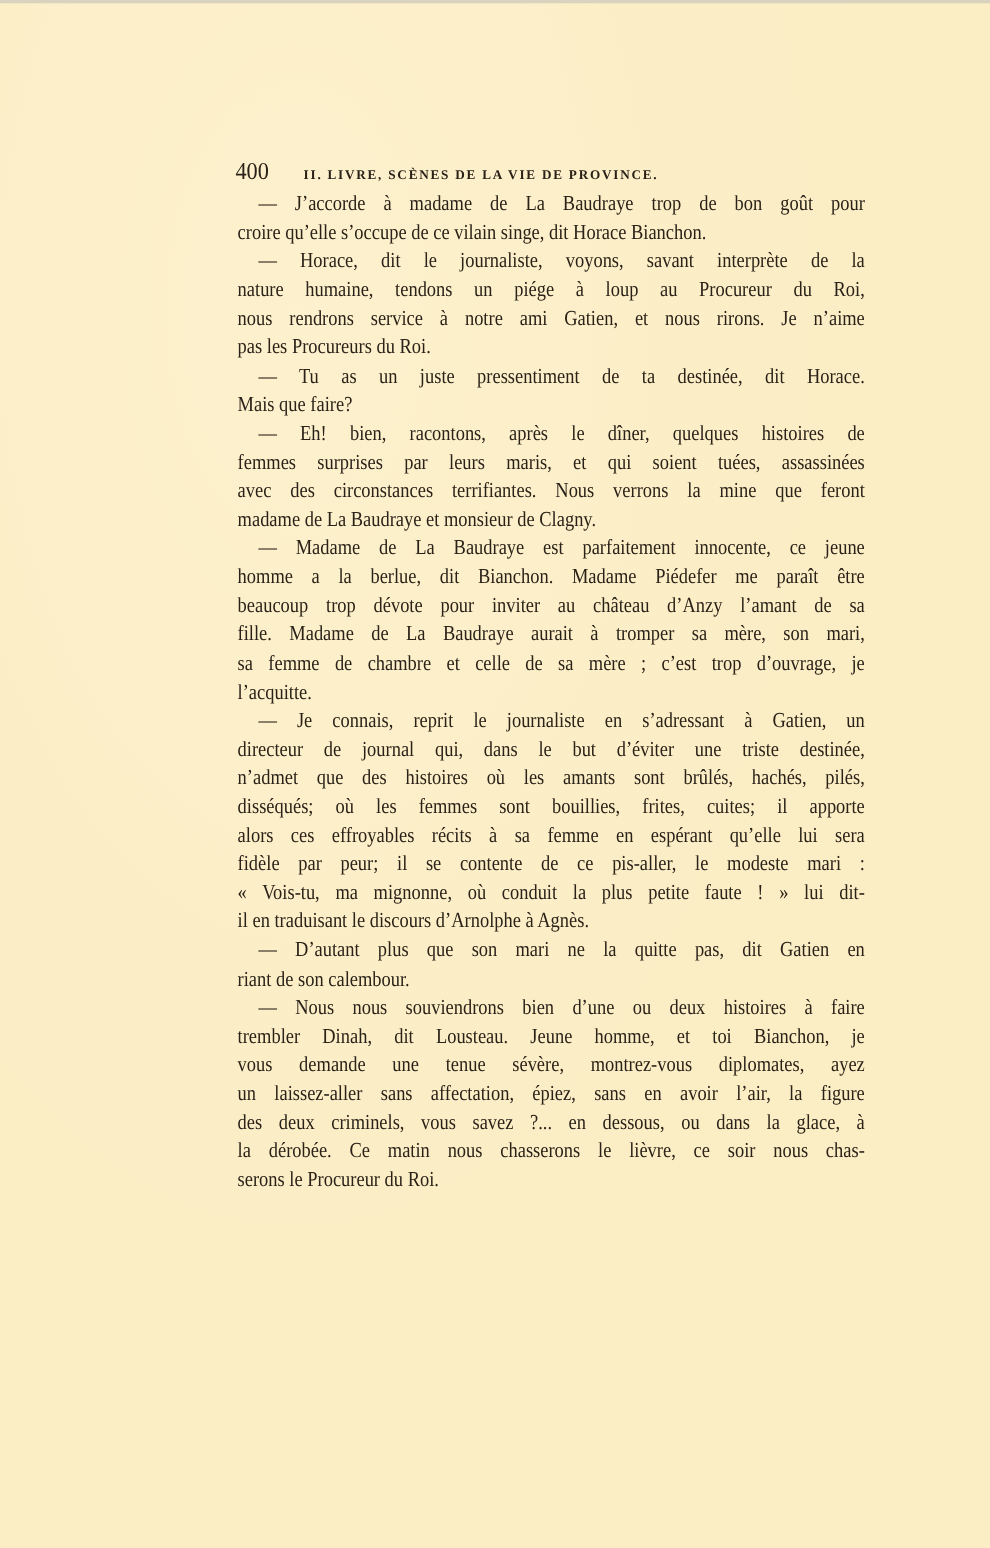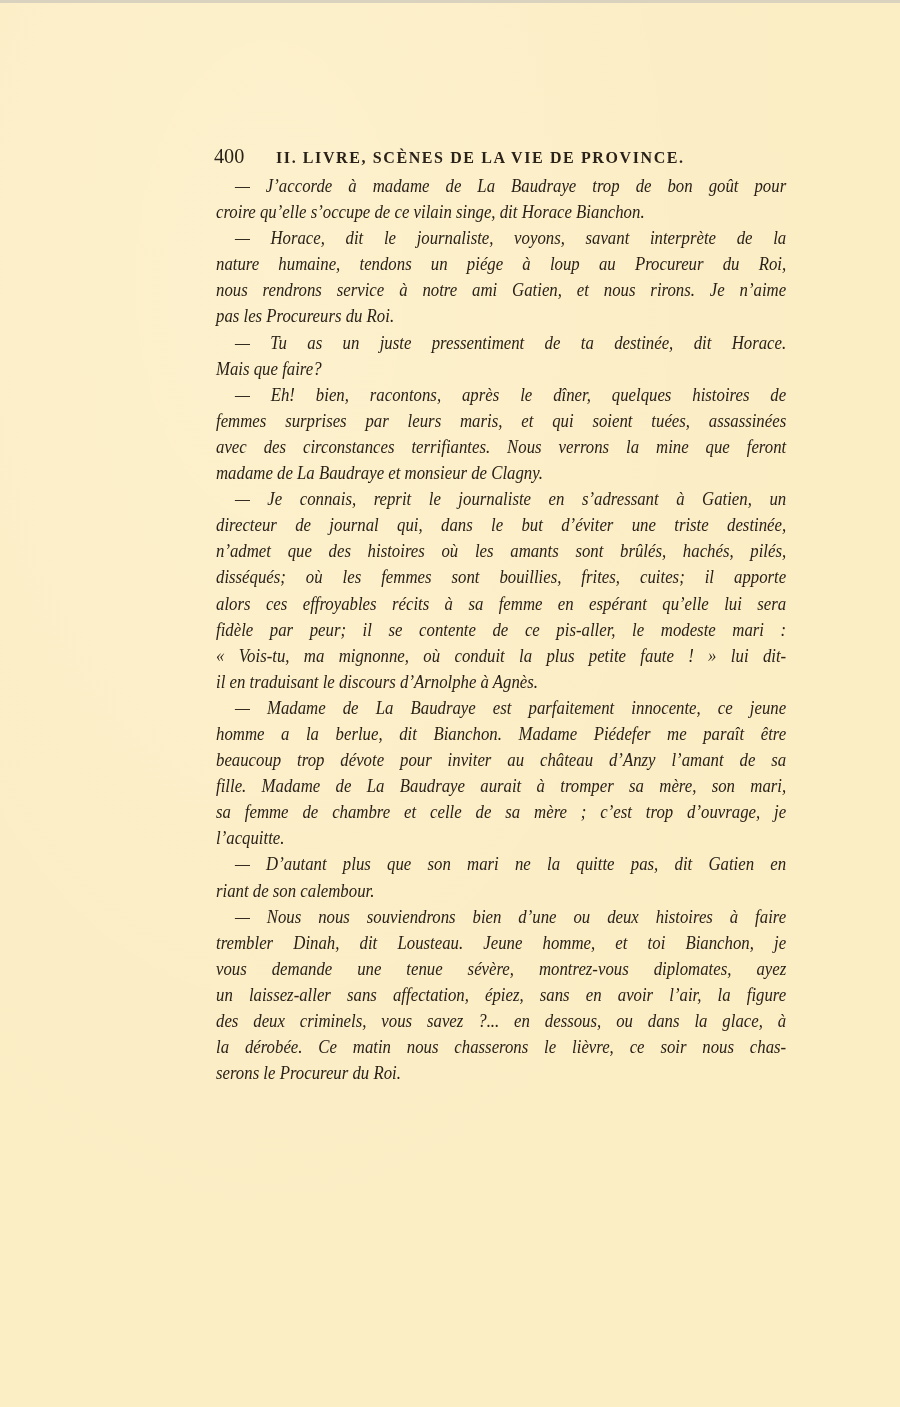--- a/index.html
+++ b/index.html
@@ -37,32 +37,31 @@
     .page-number {
       font-size: 22px;
       font-weight: normal;
       letter-spacing: 0px;
       transform: scaleX(0.92);
       transform-origin: left;
       width: 62px;
       display: inline-block;
     }
     .running-head {
-      font-size: 16px;
+      font-size: 12px;
       font-weight: bold;
       letter-spacing: 1.6px;
       text-transform: uppercase;
       font-variant: small-caps;
     }
     .body-text {
       position: absolute;
       left: 216px;
       top: 173px;
       width: 570px;
-      font-style: italic;
     }
     .line {
       display: block;
       height: 26.1px;
       line-height: 26.1px;
       font-size: 19.5px;
       white-space: nowrap;
       text-align: justify;
       text-align-last: justify;
       transform: scaleX(0.86);
@@ -98,36 +97,36 @@
         <span class="line indent">— Tu as un juste pressentiment de ta destinée, dit Horace.</span>
         <span class="line last">Mais que faire?</span>
       </div>
       <div>
         <span class="line indent">— Eh! bien, racontons, après le dîner, quelques histoires de</span>
         <span class="line">femmes surprises par leurs maris, et qui soient tuées, assassinées</span>
         <span class="line">avec des circonstances terrifiantes. Nous verrons la mine que feront</span>
         <span class="line last">madame de La Baudraye et monsieur de Clagny.</span>
       </div>
       <div>
+        <span class="line indent">— Madame de La Baudraye est parfaitement innocente, ce jeune</span>
+        <span class="line">homme a la berlue, dit Bianchon. Madame Piédefer me paraît être</span>
+        <span class="line">beaucoup trop dévote pour inviter au château d’Anzy l’amant de sa</span>
+        <span class="line">fille. Madame de La Baudraye aurait à tromper sa mère, son mari,</span>
+        <span class="line">sa femme de chambre et celle de sa mère ; c’est trop d’ouvrage, je</span>
+        <span class="line last">l’acquitte.</span>
+      </div>
+      <div>
         <span class="line indent">— Je connais, reprit le journaliste en s’adressant à Gatien, un</span>
         <span class="line">directeur de journal qui, dans le but d’éviter une triste destinée,</span>
         <span class="line">n’admet que des histoires où les amants sont brûlés, hachés, pilés,</span>
         <span class="line">disséqués; où les femmes sont bouillies, frites, cuites; il apporte</span>
         <span class="line">alors ces effroyables récits à sa femme en espérant qu’elle lui sera</span>
         <span class="line">fidèle par peur; il se contente de ce pis-aller, le modeste mari :</span>
         <span class="line">« Vois-tu, ma mignonne, où conduit la plus petite faute ! » lui dit-</span>
         <span class="line last">il en traduisant le discours d’Arnolphe à Agnès.</span>
-      </div>
-      <div>
-        <span class="line indent">— Madame de La Baudraye est parfaitement innocente, ce jeune</span>
-        <span class="line">homme a la berlue, dit Bianchon. Madame Piédefer me paraît être</span>
-        <span class="line">beaucoup trop dévote pour inviter au château d’Anzy l’amant de sa</span>
-        <span class="line">fille. Madame de La Baudraye aurait à tromper sa mère, son mari,</span>
-        <span class="line">sa femme de chambre et celle de sa mère ; c’est trop d’ouvrage, je</span>
-        <span class="line last">l’acquitte.</span>
       </div>
       <div>
         <span class="line indent">— D’autant plus que son mari ne la quitte pas, dit Gatien en</span>
         <span class="line last">riant de son calembour.</span>
       </div>
       <div>
         <span class="line indent">— Nous nous souviendrons bien d’une ou deux histoires à faire</span>
         <span class="line">trembler Dinah, dit Lousteau. Jeune homme, et toi Bianchon, je</span>
         <span class="line">vous demande une tenue sévère, montrez-vous diplomates, ayez</span>
         <span class="line">un laissez-aller sans affectation, épiez, sans en avoir l’air, la figure</span>

